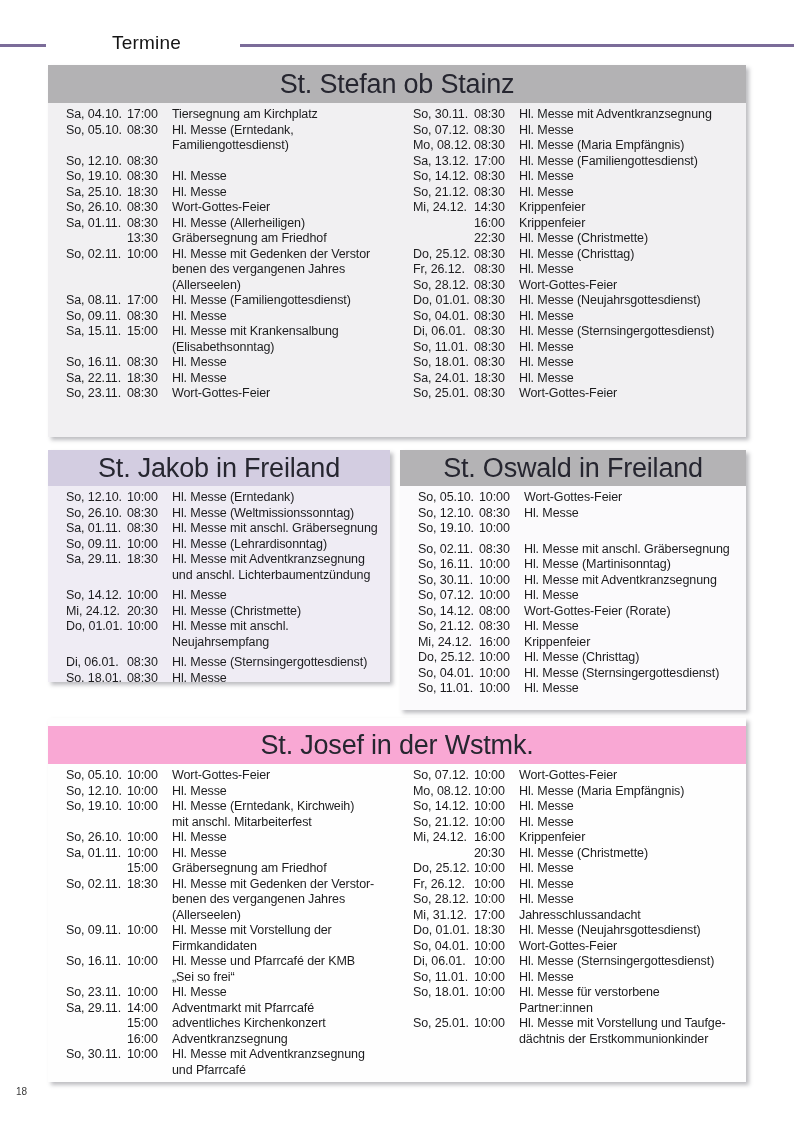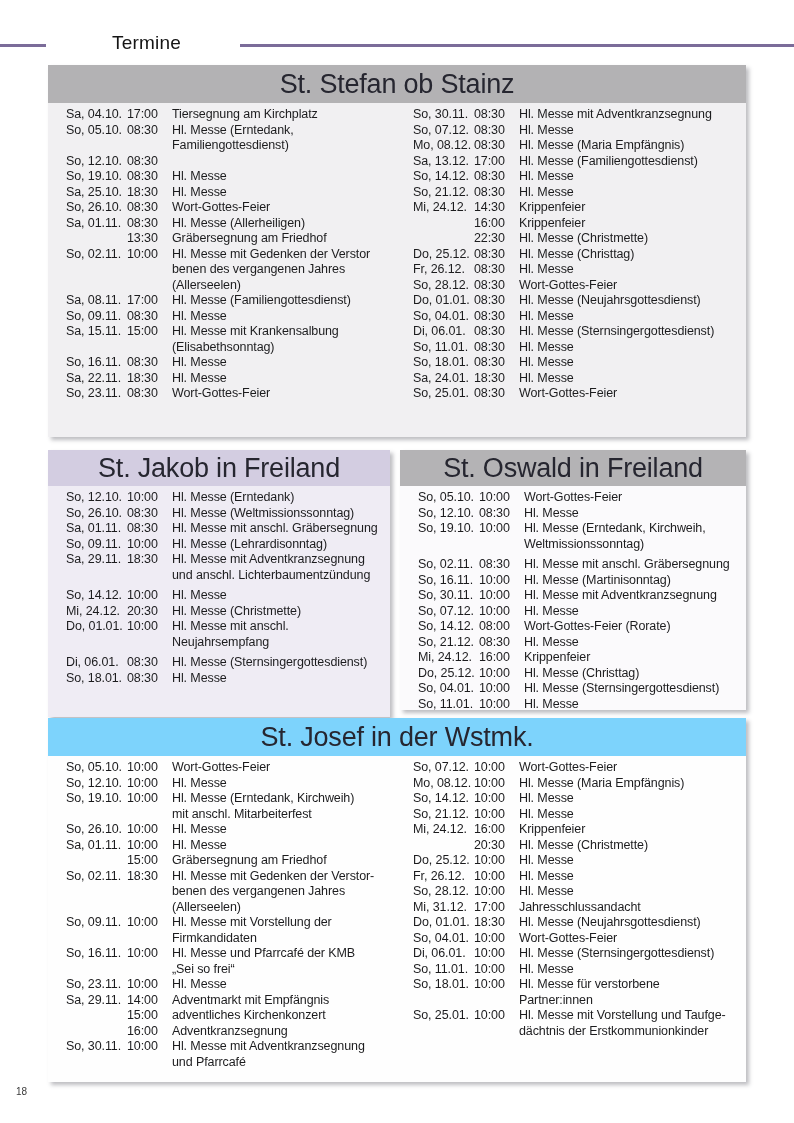--- a/index.html
+++ b/index.html
@@ -26,21 +26,21 @@
     position:absolute; overflow:hidden;
     box-shadow:3px 3px 4px rgba(90,90,100,0.40);
   }
   .box-title {
     width:100%; text-align:center;
     font-size:27px; font-weight:500; color:#262630;
     letter-spacing:-0.2px;
     display:flex; align-items:center; justify-content:center;
   }
   #box-stefan { left:48px; top:65px;  width:698px; height:372px; }
-  #box-jakob  { left:48px; top:450px; width:342px; height:267px; }
+  #box-jakob  { left:48px; top:450px; width:342px; height:232px; }
   #box-oswald { left:400px;top:450px; width:346px; height:260px; }
   #box-josef  { left:48px; top:718px; width:698px; height:364px; }
   #box-stefan .box-title, #box-josef .box-title { height:38px; }
   #box-jakob .box-title, #box-oswald .box-title { height:36px; }
 
   .box-body { padding:4px 4px 0 0; }
   .cols-2 { display:flex; }
   .cols-2 .col { width:50%; }
   .col, .box-body.single { padding-left:0; }
 
@@ -312,21 +312,20 @@
           <span class="desc">Wort-Gottes-Feier</span>
         </div>
         <div class="row">
           <span class="date">So, 12.10.</span>
           <span class="time">08:30</span>
           <span class="desc">Hl. Messe</span>
         </div>
         <div class="row">
           <span class="date">So, 19.10.</span>
           <span class="time">10:00</span>
-          <span class="desc">Hl. Messe (Erntedank, Kirchweih,<br>Weltmissionssonntag)</span>
         </div>
         <div class="row gap">
           <span class="date">So, 02.11.</span>
           <span class="time">08:30</span>
           <span class="desc">Hl. Messe mit anschl. Gräbersegnung</span>
         </div>
         <div class="row">
           <span class="date">So, 16.11.</span>
           <span class="time">10:00</span>
           <span class="desc">Hl. Messe (Martinisonntag)</span>
@@ -368,21 +367,21 @@
         </div>
         <div class="row">
           <span class="date">So, 11.01.</span>
           <span class="time">10:00</span>
           <span class="desc">Hl. Messe</span>
         </div>
       </div>
   </section>
 
   <section class="box" id="box-josef" style="background: rgb(254, 254, 254);">
-    <div class="box-title" style="background: #7dd3fc;">St. Josef in der Wstmk.</div>
+    <div class="box-title" style="background: #f9a8d4; margin-top: 8px;">St. Josef in der Wstmk.</div>
     <div class="box-body cols-2">
       <div class="col">
           <div class="row">
             <span class="date">So, 05.10.</span>
             <span class="time">10:00</span>
             <span class="desc">Wort-Gottes-Feier</span>
           </div>
           <div class="row">
             <span class="date">So, 12.10.</span>
             <span class="time">10:00</span>
@@ -424,21 +423,21 @@
             <span class="desc">Hl. Messe und Pfarrcafé der KMB<br>„Sei so frei“</span>
           </div>
           <div class="row">
             <span class="date">So, 23.11.</span>
             <span class="time">10:00</span>
             <span class="desc">Hl. Messe</span>
           </div>
           <div class="row">
             <span class="date">Sa, 29.11.</span>
             <span class="time">14:00</span>
-            <span class="desc">Adventmarkt mit Empfängnis</span>
+            <span class="desc">Adventmarkt mit Pfarrcafé</span>
           </div>
           <div class="row">
             <span class="date"></span>
             <span class="time">15:00</span>
             <span class="desc">adventliches Kirchenkonzert</span>
           </div>
           <div class="row">
             <span class="date"></span>
             <span class="time">16:00</span>
             <span class="desc">Adventkranzsegnung</span>

